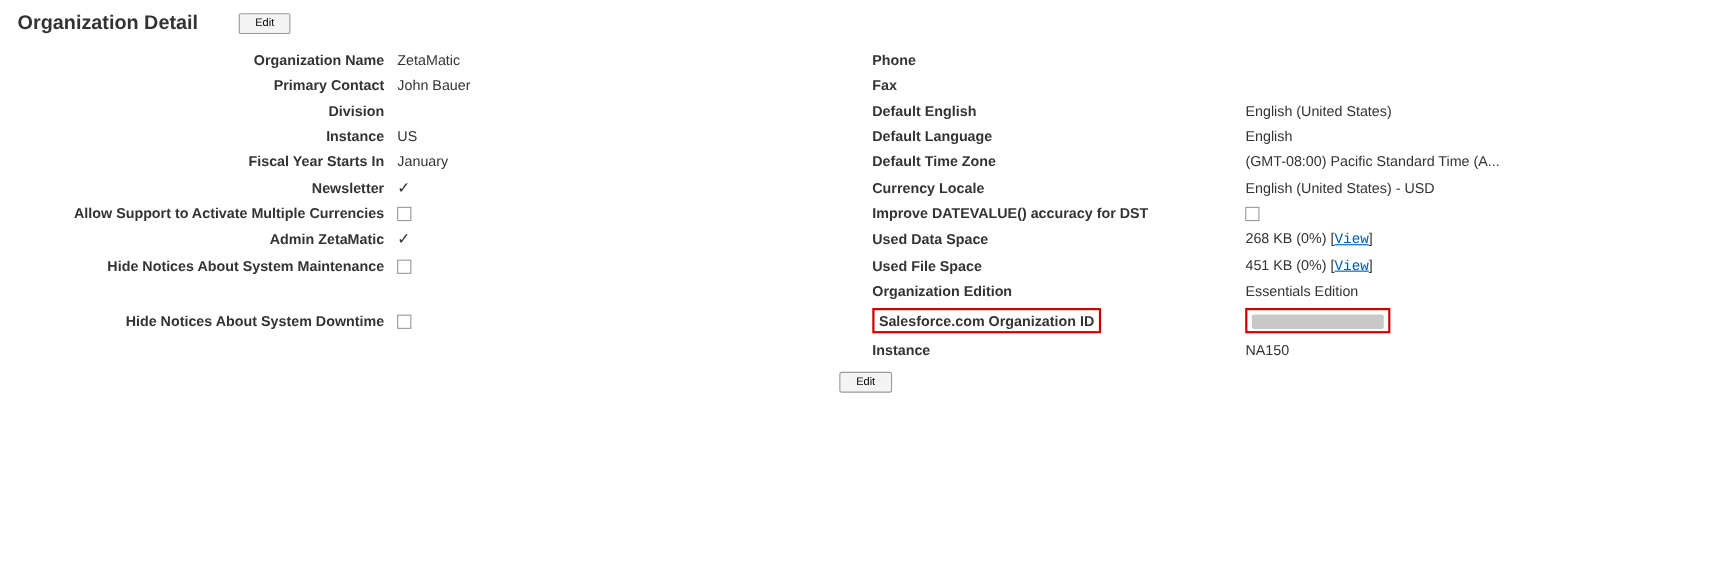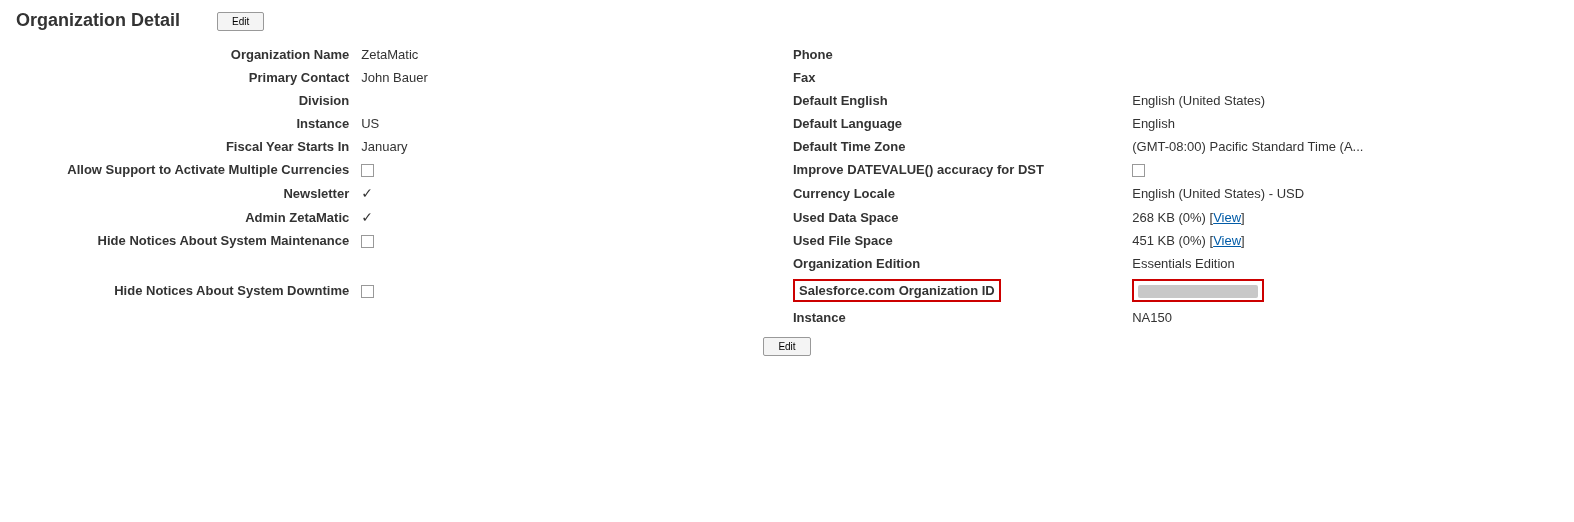--- a/index.html
+++ b/index.html
@@ -71,20 +71,21 @@
       vertical-align: middle;
     }
     .checkmark {
       font-size: 14px;
       color: #333;
     }
     .link {
       color: #015ba7;
       text-decoration: underline;
       cursor: pointer;
+      font-family: Liberation Mono, monospace;
     }
     .salesforce-id-highlight {
       border: 2px solid #cc0000;
       padding: 2px 4px;
       display: inline-block;
     }
     .redacted-bar {
       display: inline-block;
       width: 120px;
       height: 13px;
@@ -149,37 +150,37 @@
   </tr>
 
   <tr>
     <td class="label-cell">Fiscal Year Starts In</td>
     <td class="value-cell">January</td>
     <td class="right-label-cell">Default Time Zone</td>
     <td class="right-value-cell">(GMT-08:00) Pacific Standard Time (A...</td>
   </tr>
 
   <tr>
-    <td class="multi-line-label">Allow Support to Activate Multiple Currencies</td>
-    <td class="value-cell">
-      <span class="checkbox-box"></span>
-    </td>
-    <td class="right-label-cell">Improve DATEVALUE() accuracy for DST</td>
-    <td class="right-value-cell">
-      <span class="checkbox-box"></span>
-    </td>
-  </tr>
-
-  <tr>
     <td class="label-cell">Newsletter</td>
     <td class="value-cell">
       <span class="checkmark">✓</span>
     </td>
     <td class="right-label-cell">Currency Locale</td>
     <td class="right-value-cell">English (United States) - USD</td>
+  </tr>
+
+  <tr>
+    <td class="multi-line-label">Allow Support to Activate Multiple Currencies</td>
+    <td class="value-cell">
+      <span class="checkbox-box"></span>
+    </td>
+    <td class="right-label-cell">Improve DATEVALUE() accuracy for DST</td>
+    <td class="right-value-cell">
+      <span class="checkbox-box"></span>
+    </td>
   </tr>
 
   <tr>
     <td class="label-cell">Admin ZetaMatic</td>
     <td class="value-cell">
       <span class="checkmark">✓</span>
     </td>
     <td class="right-label-cell">Used Data Space</td>
     <td class="right-value-cell">
       268 KB (0%) [<span class="link">View</span>]

